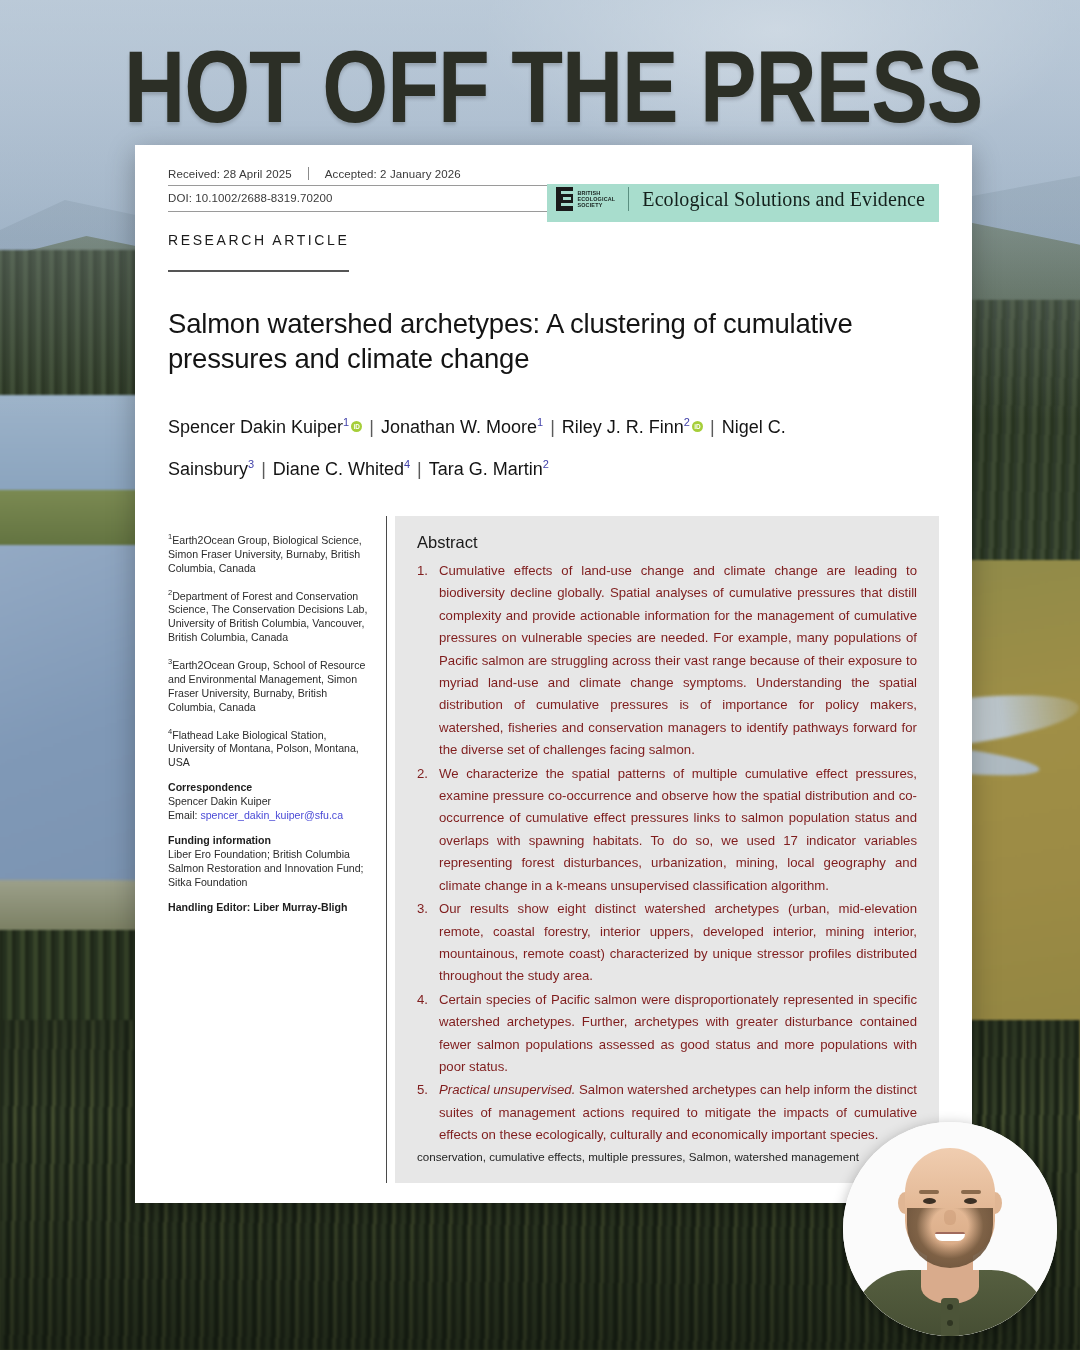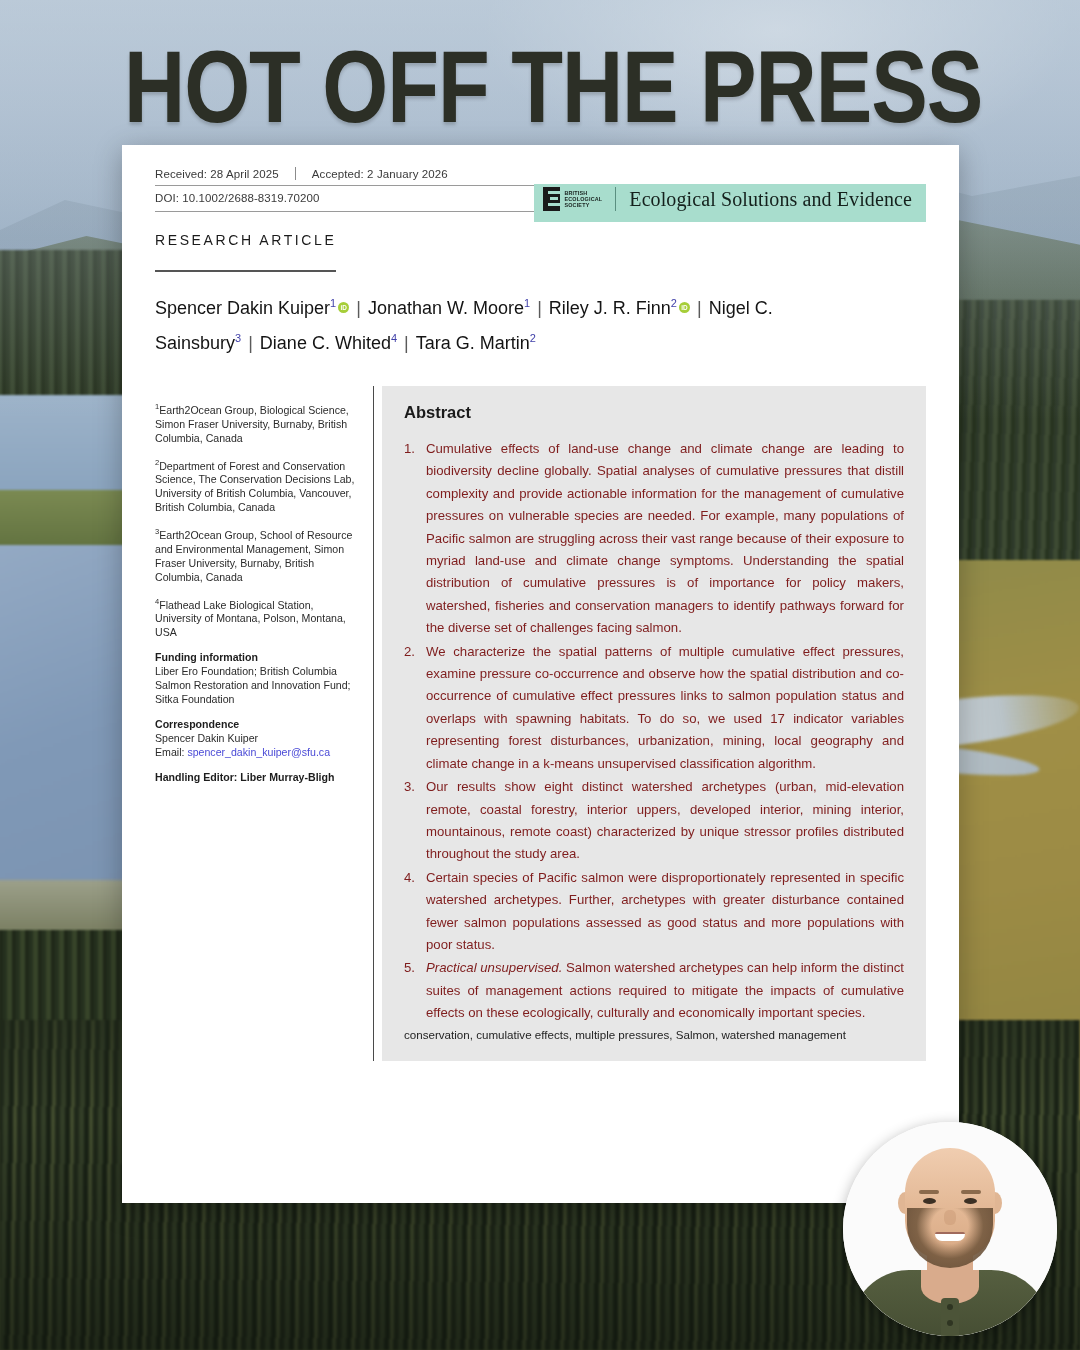--- a/index.html
+++ b/index.html
@@ -124,21 +124,21 @@
     color:#2c2f26;
     transform: scaleX(1.06) scaleY(1.28);
     transform-origin: left top;
     white-space:nowrap;
     text-shadow: 0 2px 3px rgba(0,0,0,.18);
   }
 
   
   .paper {
     position:absolute;
-    left:122px; top:145px;
+    left:135px; top:145px;
     width:837px; height:1058px;
     background:#ffffff;
     box-shadow: 0 6px 26px rgba(0,0,0,.28);
     padding: 22px 33px 0 33px;
     overflow:hidden;
   }
 
   .meta-row {
     display:flex; align-items:center;
     font-size:11.5px; color:#3a3a3a; letter-spacing:.1px;
@@ -178,21 +178,21 @@
     font-family:"Liberation Serif", serif; font-size:20px; color:#14201c; letter-spacing:.1px;
   }
 
   .title {
     font-size:27.5px; line-height:35px; color:#141414;
     margin-top:34px; font-weight:400; letter-spacing:-.2px;
     max-width:770px;
   }
 
   .authors {
-    margin-top:16px; font-size:18px; line-height:30px; color:#141414;
+    margin-top:28px; font-size:18px; line-height:37px; color:#141414;
     max-width:800px;
   }
   .authors sup { font-size:11px; color:#3f3fa8; vertical-align:super; }
   .orcid {
     display:inline-block; width:11px; height:11px; border-radius:50%;
     background:#a6ce39; position:relative; vertical-align:1px; margin-left:2px;
   }
   .orcid::after{
     content:"iD"; position:absolute; inset:0; color:#fff; font-size:6.4px;
     font-weight:bold; line-height:11px; text-align:center; font-family:"Liberation Sans",sans-serif;
@@ -209,21 +209,21 @@
   .affil .hd { font-weight:bold; color:#1d1d1d; }
   .affil .mail { color:#4a4ad6; }
   .affil .blk { margin-bottom:11px; }
 
   .rule { width:1px; background:#4a4a4a; margin-right:8px; align-self:stretch; }
 
   .abstract {
     flex:1; background:#e7e7e7; padding:17px 22px 20px 22px;
   }
   .abstract h2 {
-    font-size:16.5px; font-weight:700; color:#1a1a1a; margin-bottom:16px;
+    font-size:16.5px; font-weight:400; color:#1a1a1a; margin-bottom:8px;
   }
   .abstract ol { list-style:none; counter-reset:ab; }
   .abstract li {
     counter-increment:ab; position:relative; padding-left:22px;
     font-size:13.2px; line-height:22.4px; color:#7f1d1d; text-align:justify;
     margin-bottom:1px;
   }
   .abstract li::before {
     content: counter(ab) "."; position:absolute; left:0; top:0;
   }
@@ -322,45 +322,46 @@
           <span>BRITISH</span><br>
           <span>ECOLOGICAL</span><br>
           <span>SOCIETY</span>
         </span>
       </div>
       <span class="badge-div"></span>
       <span class="journal-name">Ecological Solutions and Evidence</span>
     </div>
   </div>
 
+  <h1 class="title">Salmon watershed archetypes: A clustering of cumulative pressures and climate change</h1>
 
   <div class="authors"><span>Spencer Dakin Kuiper</span><sup>1</sup><span class="orcid"></span><span class="sep-bar">|</span><span>Jonathan W. Moore</span><sup>1</sup><span class="sep-bar">|</span><span>Riley J. R. Finn</span><sup>2</sup><span class="orcid"></span><span class="sep-bar">|</span><span>Nigel C. Sainsbury</span><sup>3</sup><span class="sep-bar">|</span><span>Diane C. Whited</span><sup>4</sup><span class="sep-bar">|</span><span>Tara G. Martin</span><sup>2</sup></div>
 
   <div class="body-cols">
 
     <div class="affil">
       <div>
           <p><sup>1</sup>Earth2Ocean Group, Biological Science, Simon Fraser University, Burnaby, British Columbia, Canada</p>
           <p><sup>2</sup>Department of Forest and Conservation Science, The Conservation Decisions Lab, University of British Columbia, Vancouver, British Columbia, Canada</p>
           <p><sup>3</sup>Earth2Ocean Group, School of Resource and Environmental Management, Simon Fraser University, Burnaby, British Columbia, Canada</p>
           <p><sup>4</sup>Flathead Lake Biological Station, University of Montana, Polson, Montana, USA</p>
         </div>
 
       <div class="blk">
-        <div class="hd">Funding information</div>
-        <div>Liber Ero Foundation; British Columbia Salmon Restoration and Innovation Fund; Sitka Foundation</div>
-      </div>
-
-      <div class="blk">
         <div class="hd">Correspondence</div>
         <div>Spencer Dakin Kuiper</div>
         <div>
           <span>Email:</span>
           <span class="mail">spencer_dakin_kuiper@sfu.ca</span>
         </div>
+      </div>
+
+      <div class="blk">
+        <div class="hd">Funding information</div>
+        <div>Liber Ero Foundation; British Columbia Salmon Restoration and Innovation Fund; Sitka Foundation</div>
       </div>
 
       <div class="hd">Handling Editor: Liber Murray-Bligh</div>
     </div>
 
     <div class="rule"></div>
 
     <div class="abstract">
       <h2>Abstract</h2>
       <ol>

